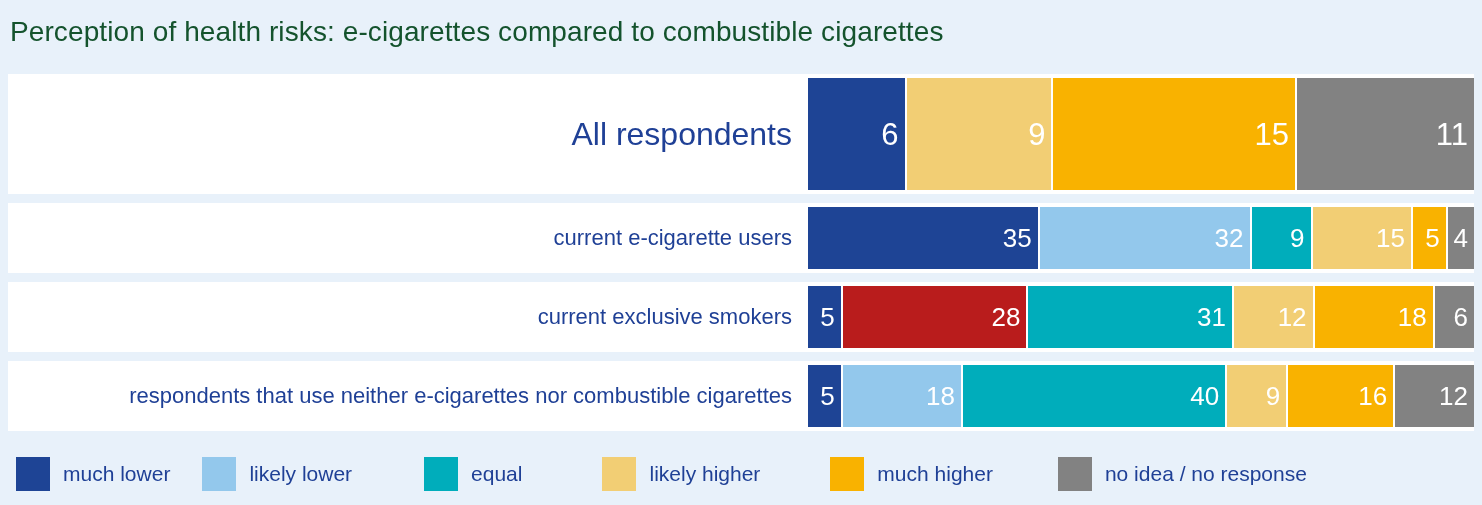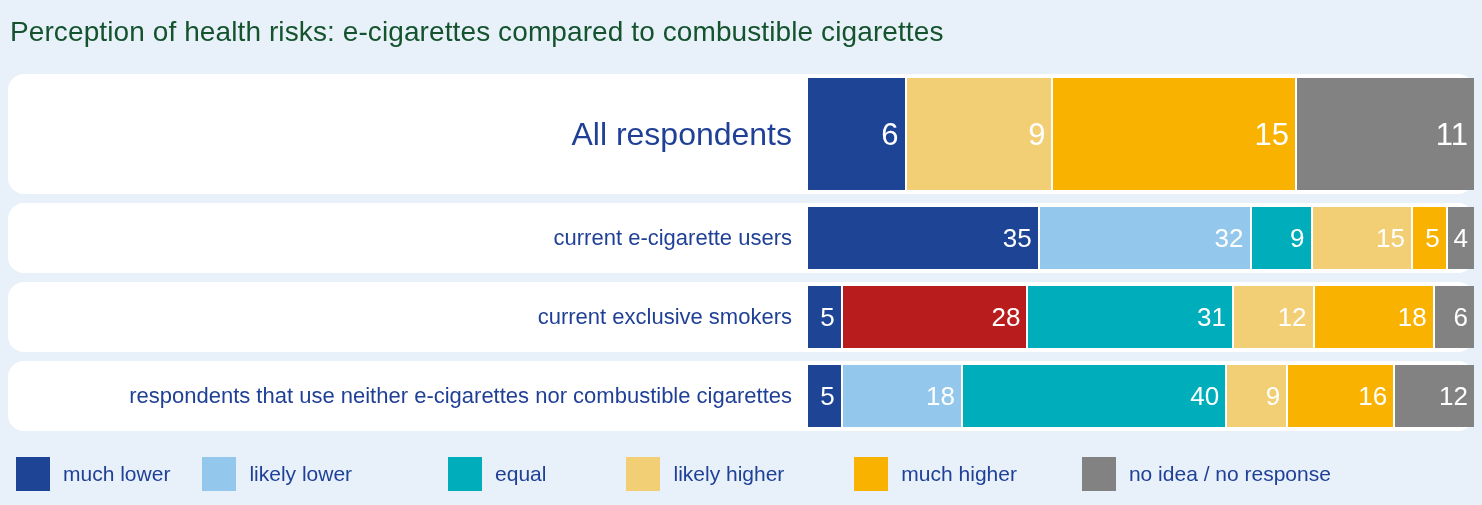--- a/index.html
+++ b/index.html
@@ -35,21 +35,20 @@
     left: 8px;
     top: 74px;
     width: 1466px;
   }
   .row {
     position: relative;
     background: #ffffff;
     margin-bottom: 9px;
     display: flex;
     align-items: stretch;
-    border-radius: 16px;
   }
   .row-label-cell {
     width: 800px;
     flex: 0 0 800px;
     display: flex;
     align-items: center;
     justify-content: flex-end;
     padding-right: 16px;
     box-sizing: border-box;
     color: #1f4096;
@@ -109,21 +108,21 @@
     height: 34px;
     flex: 0 0 34px;
     margin-right: 13px;
   }
   .legend-label {
     font-size: 21px;
     color: #1f4096;
   }
   .lg-0 { margin-left: 8px; }
   .lg-1 { margin-left: 32px; }
-  .lg-2 { margin-left: 96px; }
+  .lg-2 { margin-left: 72px; }
   .lg-3 { margin-left: 80px; }
   .lg-4 { margin-left: 70px; }
   .lg-5 { margin-left: 65px; }
 </style>
 </head>
 <body>
 
 <div class="chart-root">
 
   <div class="chart-title">Perception of health risks: e-cigarettes compared to combustible cigarettes</div>

